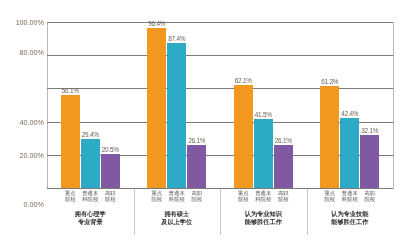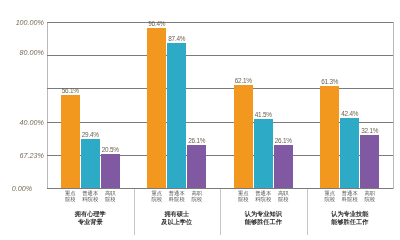--- a/index.html
+++ b/index.html
@@ -36,21 +36,21 @@
     left: 47px; top: 22px;
     width: 1px; height: 167px;
     background: #b9b9b9;
   }
   .axis-right {
     position: absolute;
     left: 393px; top: 22px;
     width: 1px; height: 167px;
     background: #b9b9b9;
   }
-  .ytick-wrap { position: absolute; left: 0; top: 0; width: 400px; height: 235px; font-style: italic; }
+  .ytick-wrap { position: absolute; left: 0; top: 0; width: 400px; height: 235px; }
   .ytick-row { position: absolute; left: 0; width: 44px; text-align: right;
                font-size: 7.2px; color: #7a6a55; transform: translateY(-50%);
                white-space: nowrap; }
 
   
   .group {
     position: absolute;
     bottom: 0;
     height: 100%;
   }
@@ -138,22 +138,22 @@
 </style>
 </head>
 <body>
 
 <div id="chart-root">
 
   <div class="ytick-wrap" id="yaxis">
       <div class="ytick-row" style="top: 22px;">100.00%</div>
       <div class="ytick-row" style="top: 52px;">80.00%</div>
       <div class="ytick-row" style="top: 121.6px;">40.00%</div>
-      <div class="ytick-row" style="top: 154.8px;">67.23%</div>
-      <div class="ytick-row" style="top: 188px; text-align: center;">0.00%</div>
+      <div class="ytick-row" style="top: 154.8px;">20.00%</div>
+      <div class="ytick-row" style="top: 204px;">0.00%</div>
     </div>
 
   <div class="axis-left"></div>
   <div class="axis-right"></div>
 
   <div class="plot" id="plot">
       <div class="gridline" style="top: 0px;"></div>
       <div class="gridline" style="top: 33.2px;"></div>
       <div class="gridline" style="top: 66.4px;"></div>
       <div class="gridline" style="top: 99.6px;"></div>

